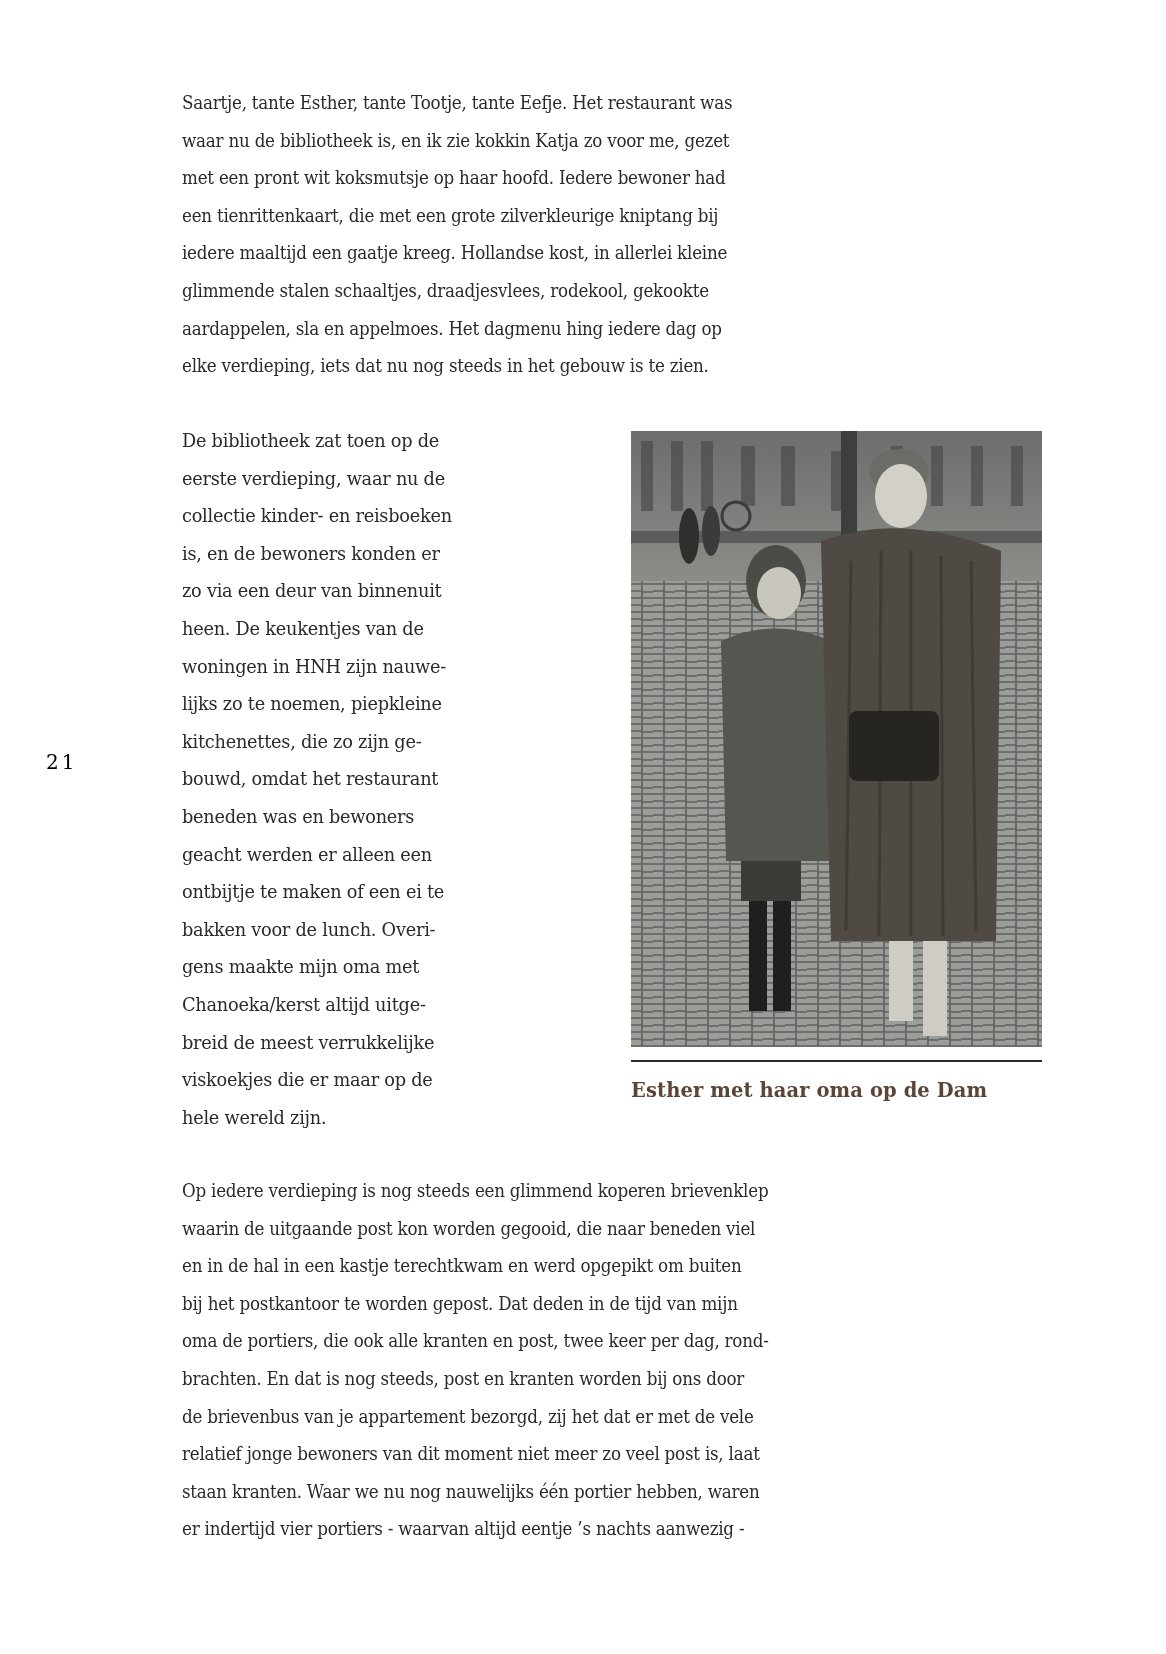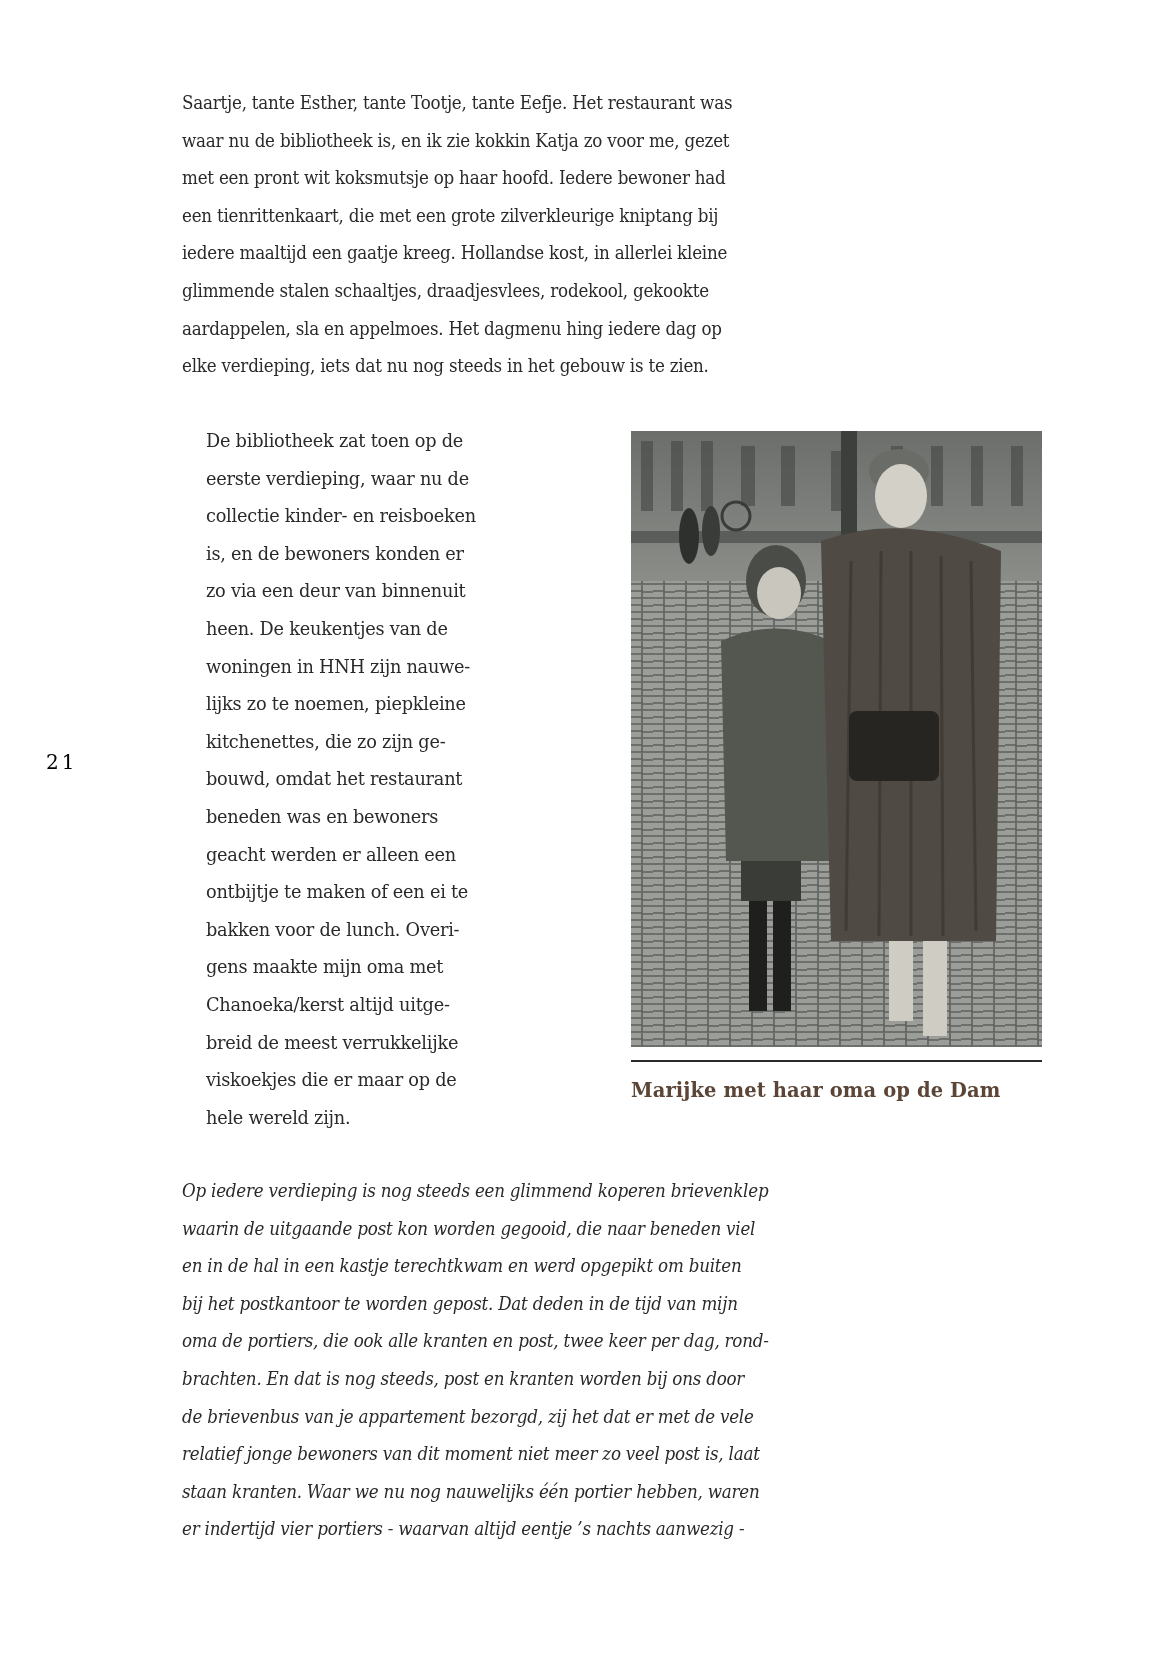--- a/index.html
+++ b/index.html
@@ -2,22 +2,22 @@
 <html><head>
 <meta charset="utf-8">
 <style>
   html, body { margin:0; padding:0; background:#ffffff; }
   body { width:1166px; height:1654px; position:relative; overflow:hidden;
          font-family:"DejaVu Serif", "Liberation Serif", serif; color:#2a2a2a; }
   .para { position:absolute; left:182px; margin:0; font-size:18px; line-height:37.6px;
           letter-spacing:-0.25px; }
   .para .line { display:block; white-space:nowrap; }
   #p1 { top:84px; width:860px; }
-  #p2 { top:422px; width:420px;margin-left:24px; }
-  #p3 { top:1172px; width:860px;font-style:italic; }
+  #p2 { top:422px; width:420px; }
+  #p3 { top:1172px; width:860px; }
   #p1 .line, #p3 .line { transform:scaleX(0.93); transform-origin:left center; }
   #p2 .line { transform:scaleX(0.985); transform-origin:left center; }
   .page-number { position:absolute; left:46px; top:750px; font-size:20px; color:#000000;
                  letter-spacing:3px; }
   .figure { position:absolute; left:631px; top:431px; width:411px; }
   .photo { width:411px; height:616px; display:block; background:#8c8f8a; position:relative; overflow:hidden; }
   .rule { position:absolute; left:0; top:629px; width:411px; height:2px; background:#2b2b2b; }
   .caption { position:absolute; left:0; top:648px; white-space:nowrap; font-size:19.5px;
              font-weight:bold; color:#5a4536; letter-spacing:0.1px; }
 </style>
@@ -121,14 +121,14 @@
         <line x1="280" y1="120" x2="280" y2="505"></line>
           <line x1="310" y1="125" x2="312" y2="505"></line>
         <line x1="340" y1="130" x2="345" y2="500"></line>
       </g>
       <rect x="218" y="280" width="90" height="70" rx="8" fill="#262522"></rect>
       <rect x="258" y="510" width="24" height="80" fill="#cfccc4"></rect>
       <rect x="292" y="510" width="24" height="95" fill="#cfccc4"></rect>
     </svg>
   </div>
   <div class="rule"></div>
-  <div class="caption">Marijke met haar oma op de Dam</div>
+  <div class="caption">Esther met haar oma op de Dam</div>
 </div>
 
 </body></html>

